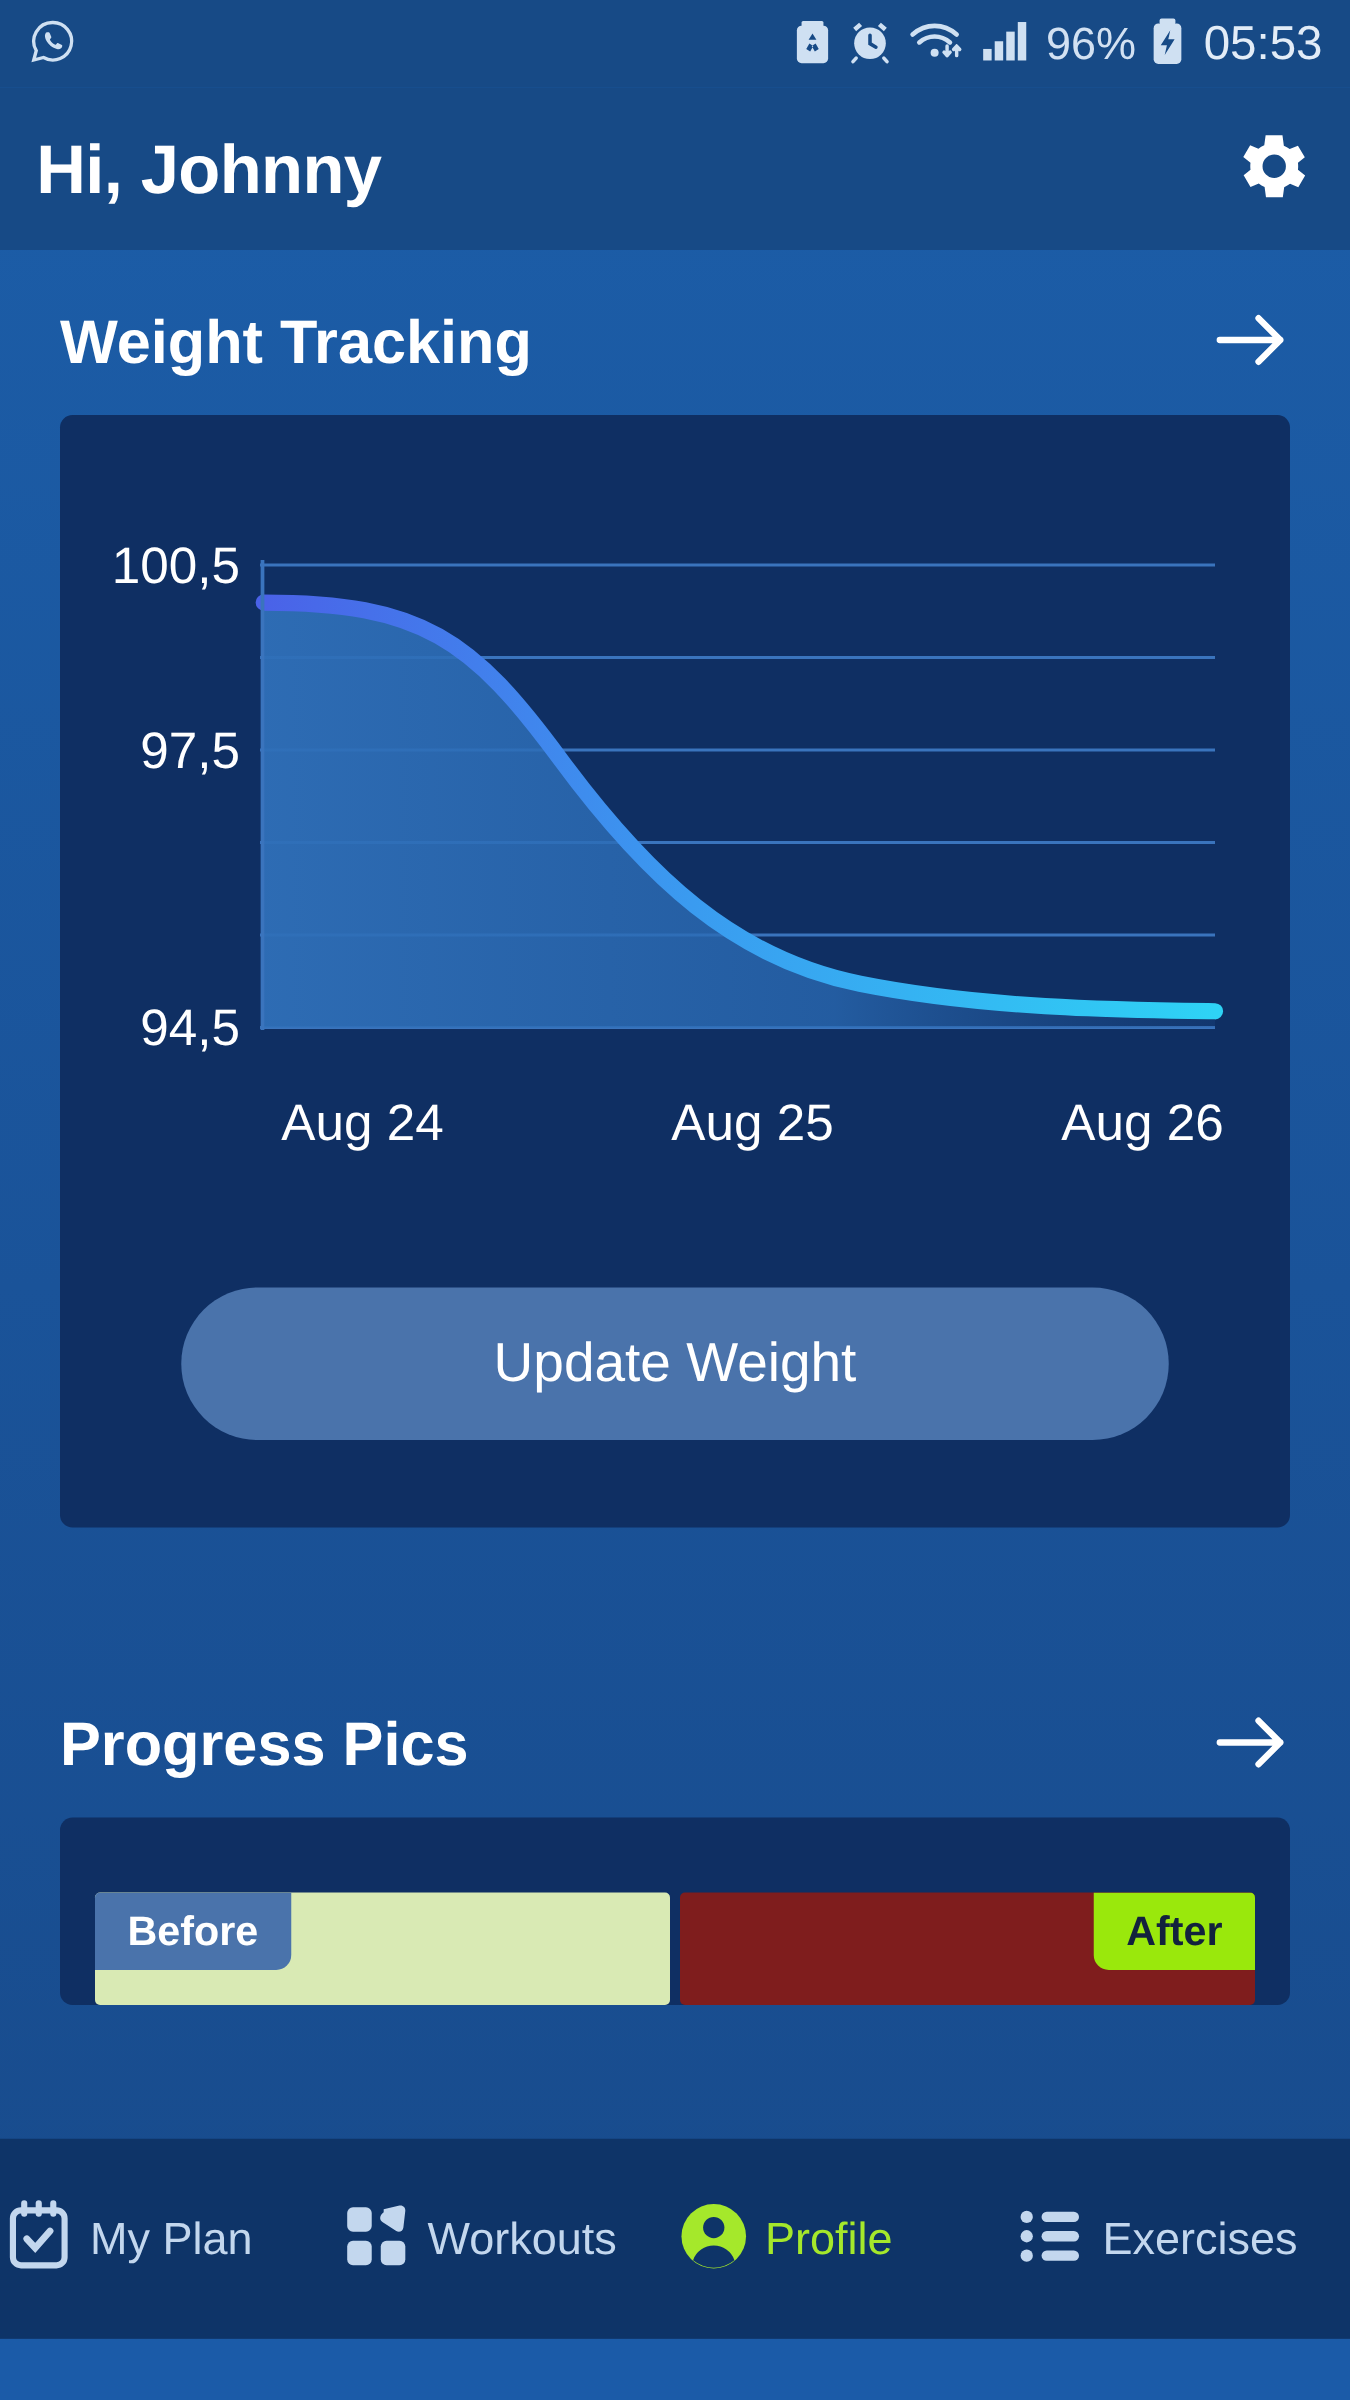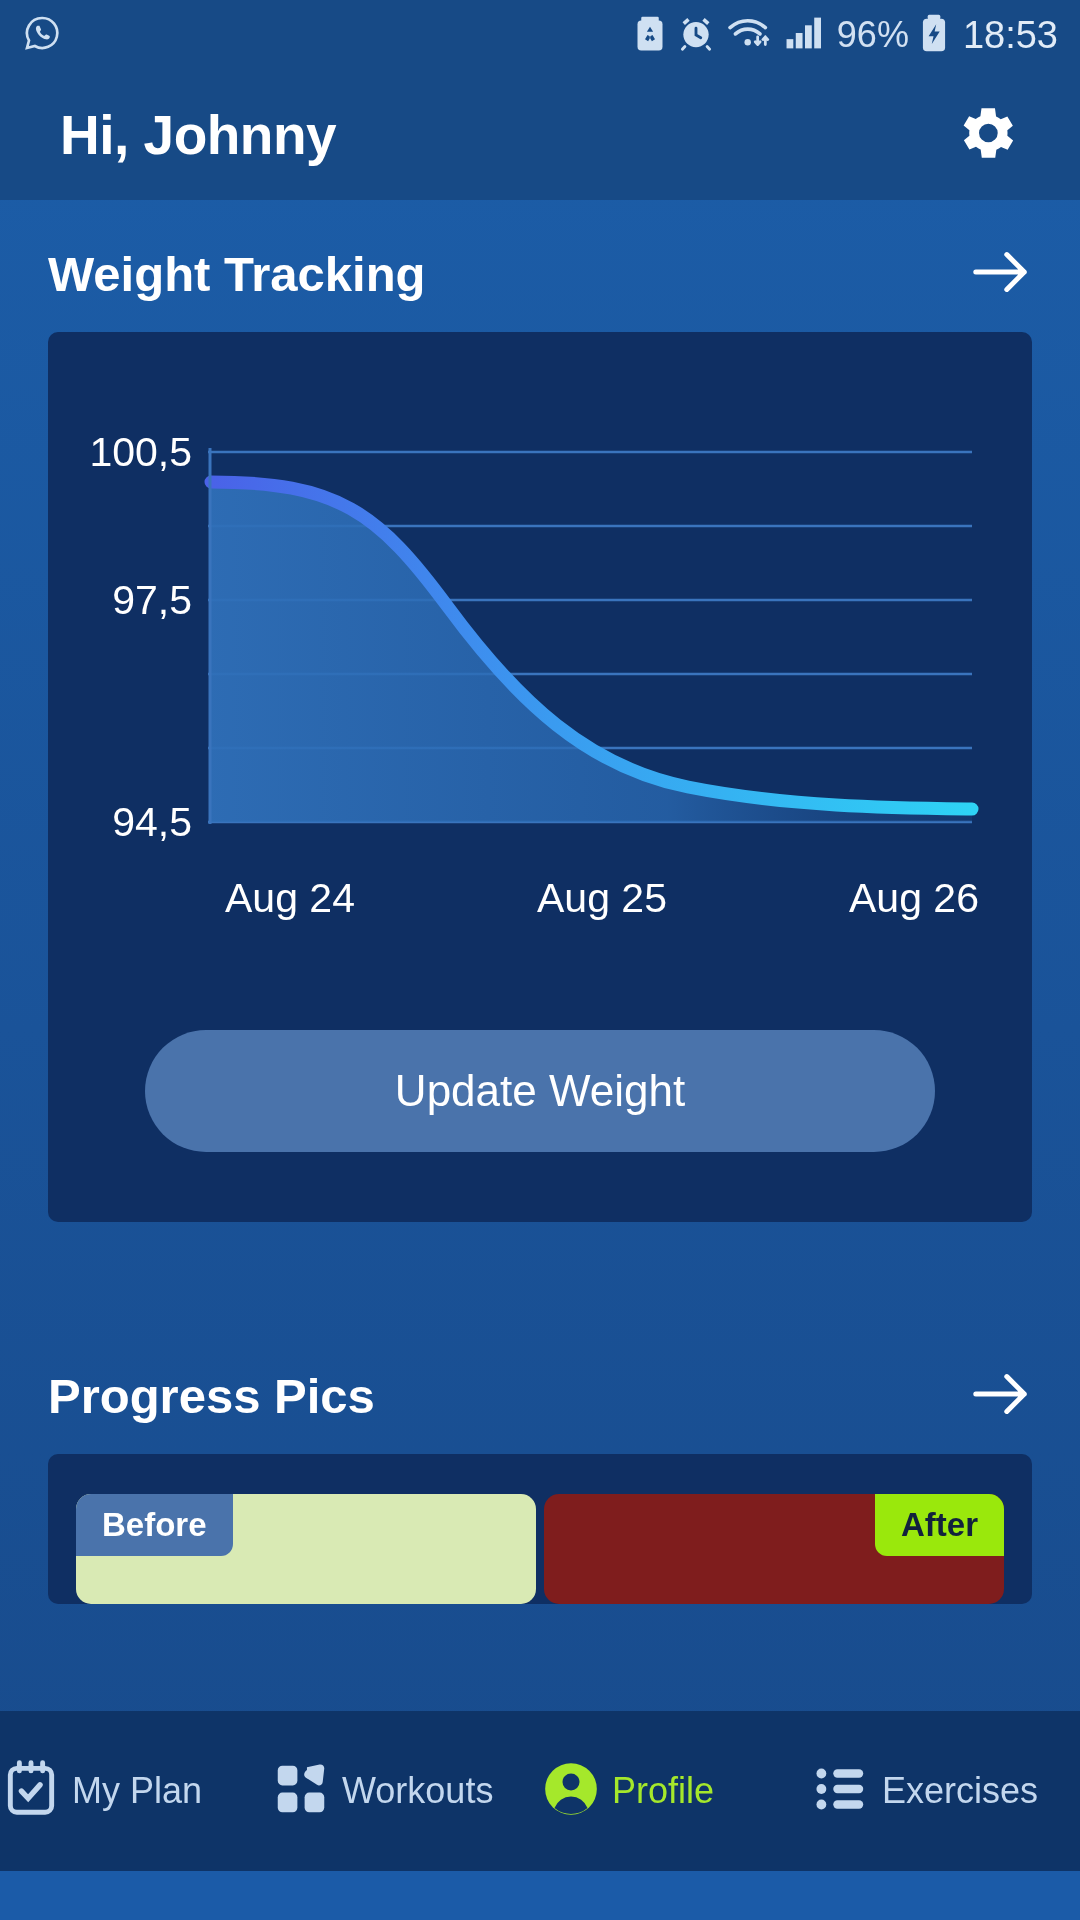--- a/index.html
+++ b/index.html
@@ -16,21 +16,21 @@
   .statusbar { height:70px; background:#174a86; display:flex; align-items:center;
                padding:0 22px; color:#cfe0f2; }
   .sb-left { display:flex; align-items:center; gap:14px; }
   .sb-right { margin-left:auto; display:flex; align-items:center; gap:12px; }
   .sb-icon { display:inline-block; }
   .sb-batt { font-size:36px; font-weight:400; letter-spacing:0; color:#d2e1f2; }
   .sb-time { font-size:38px; font-weight:400; color:#e2ecf7; margin-left:4px; }
 
   
   .appbar { height:130px; background:#174a86; display:flex; align-items:center;
-            padding:0 60px; }
+            padding:0 29px; }
   .greeting { font-size:55px; font-weight:bold; color:#ffffff; letter-spacing:-0.5px; }
   .gear { margin-left:auto; }
 
   
   .section-head { display:flex; align-items:center; padding:46px 48px 30px 48px; }
   .section-title { font-size:49px; font-weight:bold; color:#ffffff; }
   .section-arrow { margin-left:auto; }
 
   
   .card { margin:0 48px; background:#0f2f63; border-radius:10px; }
@@ -45,21 +45,21 @@
   
   .update-btn { position:absolute; left:97px; right:97px; bottom:70px; height:122px;
                 background:#4a73ab; border-radius:61px; color:#ffffff;
                 font-size:44px; display:flex; align-items:center; justify-content:center;
                 border:none; font-family:"Liberation Sans", sans-serif; }
 
   
   .pics-card { margin:0 48px; background:#0f2f63; border-radius:10px;
                height:150px; padding:40px 28px 0 28px; overflow:hidden; }
   .pics-row { display:flex; gap:8px; height:100%; }
-  .pic { position:relative; border-radius:15px; overflow:hidden; flex:1; }
+  .pic { position:relative; border-radius:4px; overflow:hidden; flex:1;margin-top:20px; }
   .pic-before { background:#d9eab4; }
   .pic-after { background:#7f1d1d; }
   .badge { position:absolute; top:0; font-size:33px; font-weight:bold;
            padding:12px 26px; }
   .badge-before { left:0; background:#4a73ab; color:#ffffff;
                   border-bottom-right-radius:12px; }
   .badge-after { right:0; background:#9ae80c; color:#12223d;
                  border-bottom-left-radius:12px; }
 
   
@@ -117,21 +117,21 @@
         </svg>
       </span>
       <span class="sb-batt">96%</span>
       <span class="sb-icon">
         <svg width="26" height="38" viewBox="0 0 16 24">
           <rect x="4" y="0.5" width="8" height="3" rx="1" fill="#cfe0f2"></rect>
           <rect x="1" y="3" width="14" height="20.5" rx="2.4" fill="#cfe0f2"></rect>
           <path d="M9.4 6.5 4.6 14h3.1l-1.1 5 5-8h-3.2z" fill="#174a86"></path>
         </svg>
       </span>
-      <span class="sb-time">18:53</span>
+      <span class="sb-time">05:53</span>
     </div>
   </div>
 
   <div class="appbar">
     <div class="greeting">Hi, Johnny</div>
     <div class="gear">
       <span>
         <svg width="66" height="66" viewBox="0 0 24 24" fill="#ffffff">
           <path d="M19.4 13a7.6 7.6 0 0 0 0-2l2-1.6-2-3.4-2.4 1a7.6 7.6 0 0 0-1.7-1L14.9 3H10l-.4 2.9c-.6.3-1.2.6-1.7 1l-2.4-1-2 3.4L5.6 11a7.6 7.6 0 0 0 0 2l-2 1.6 2 3.4 2.4-1c.5.4 1.1.8 1.7 1l.4 3h4.9l.4-2.9c.6-.3 1.2-.6 1.7-1l2.4 1 2-3.4zM12.5 15.4a3.4 3.4 0 1 1 0-6.8 3.4 3.4 0 0 1 0 6.8z"></path>
         </svg>

